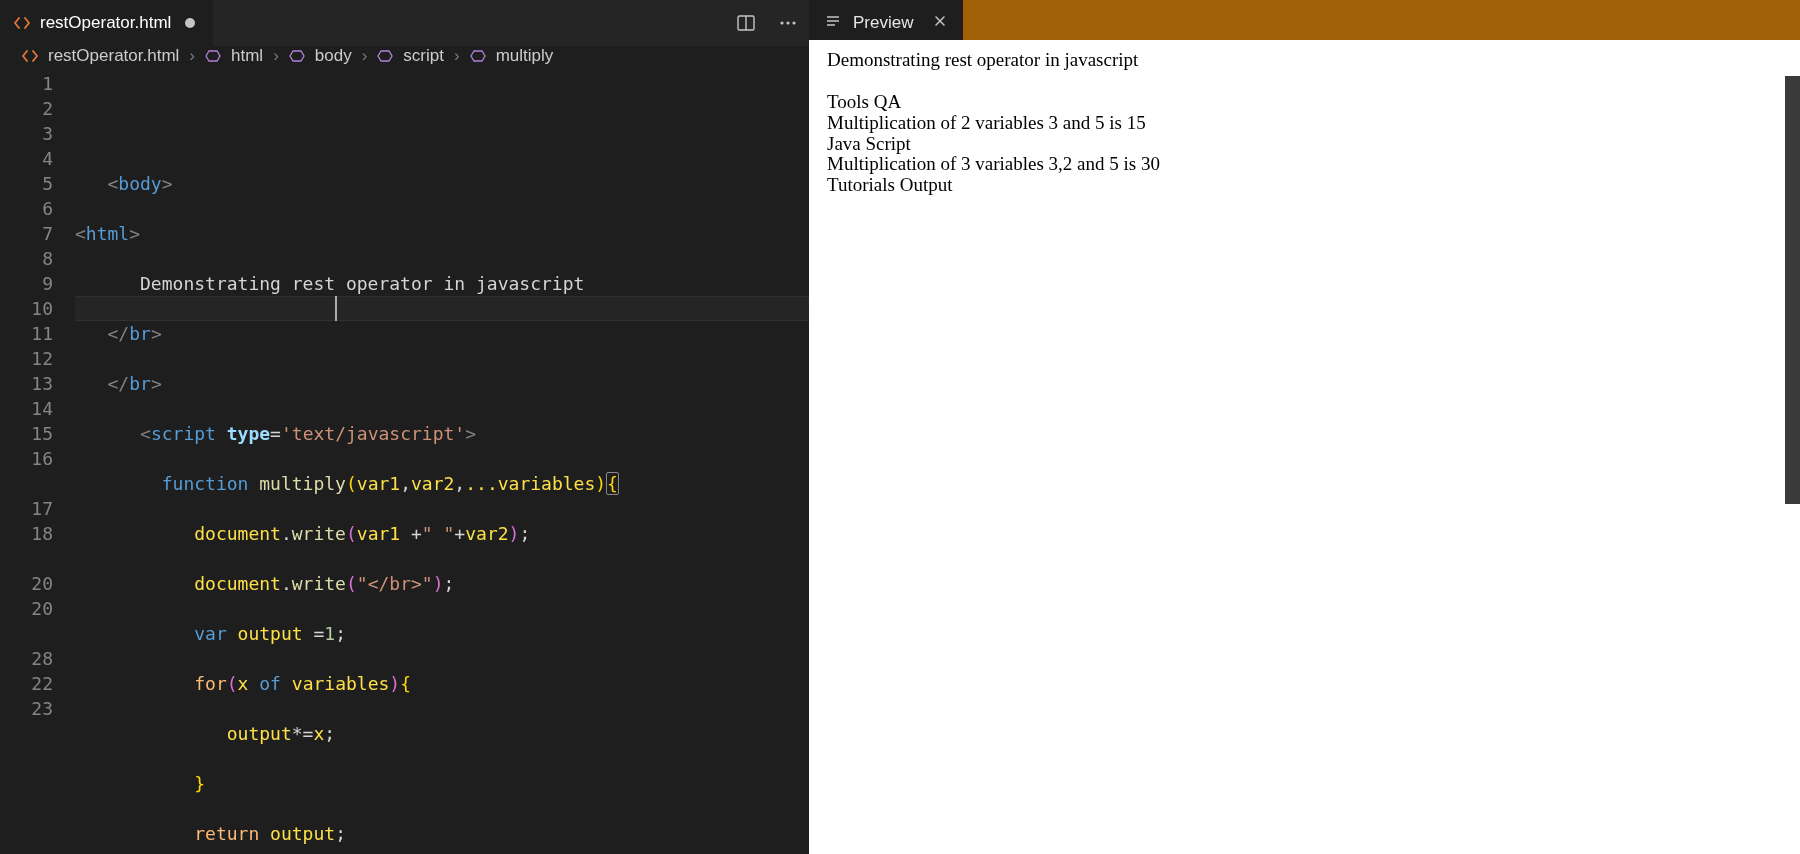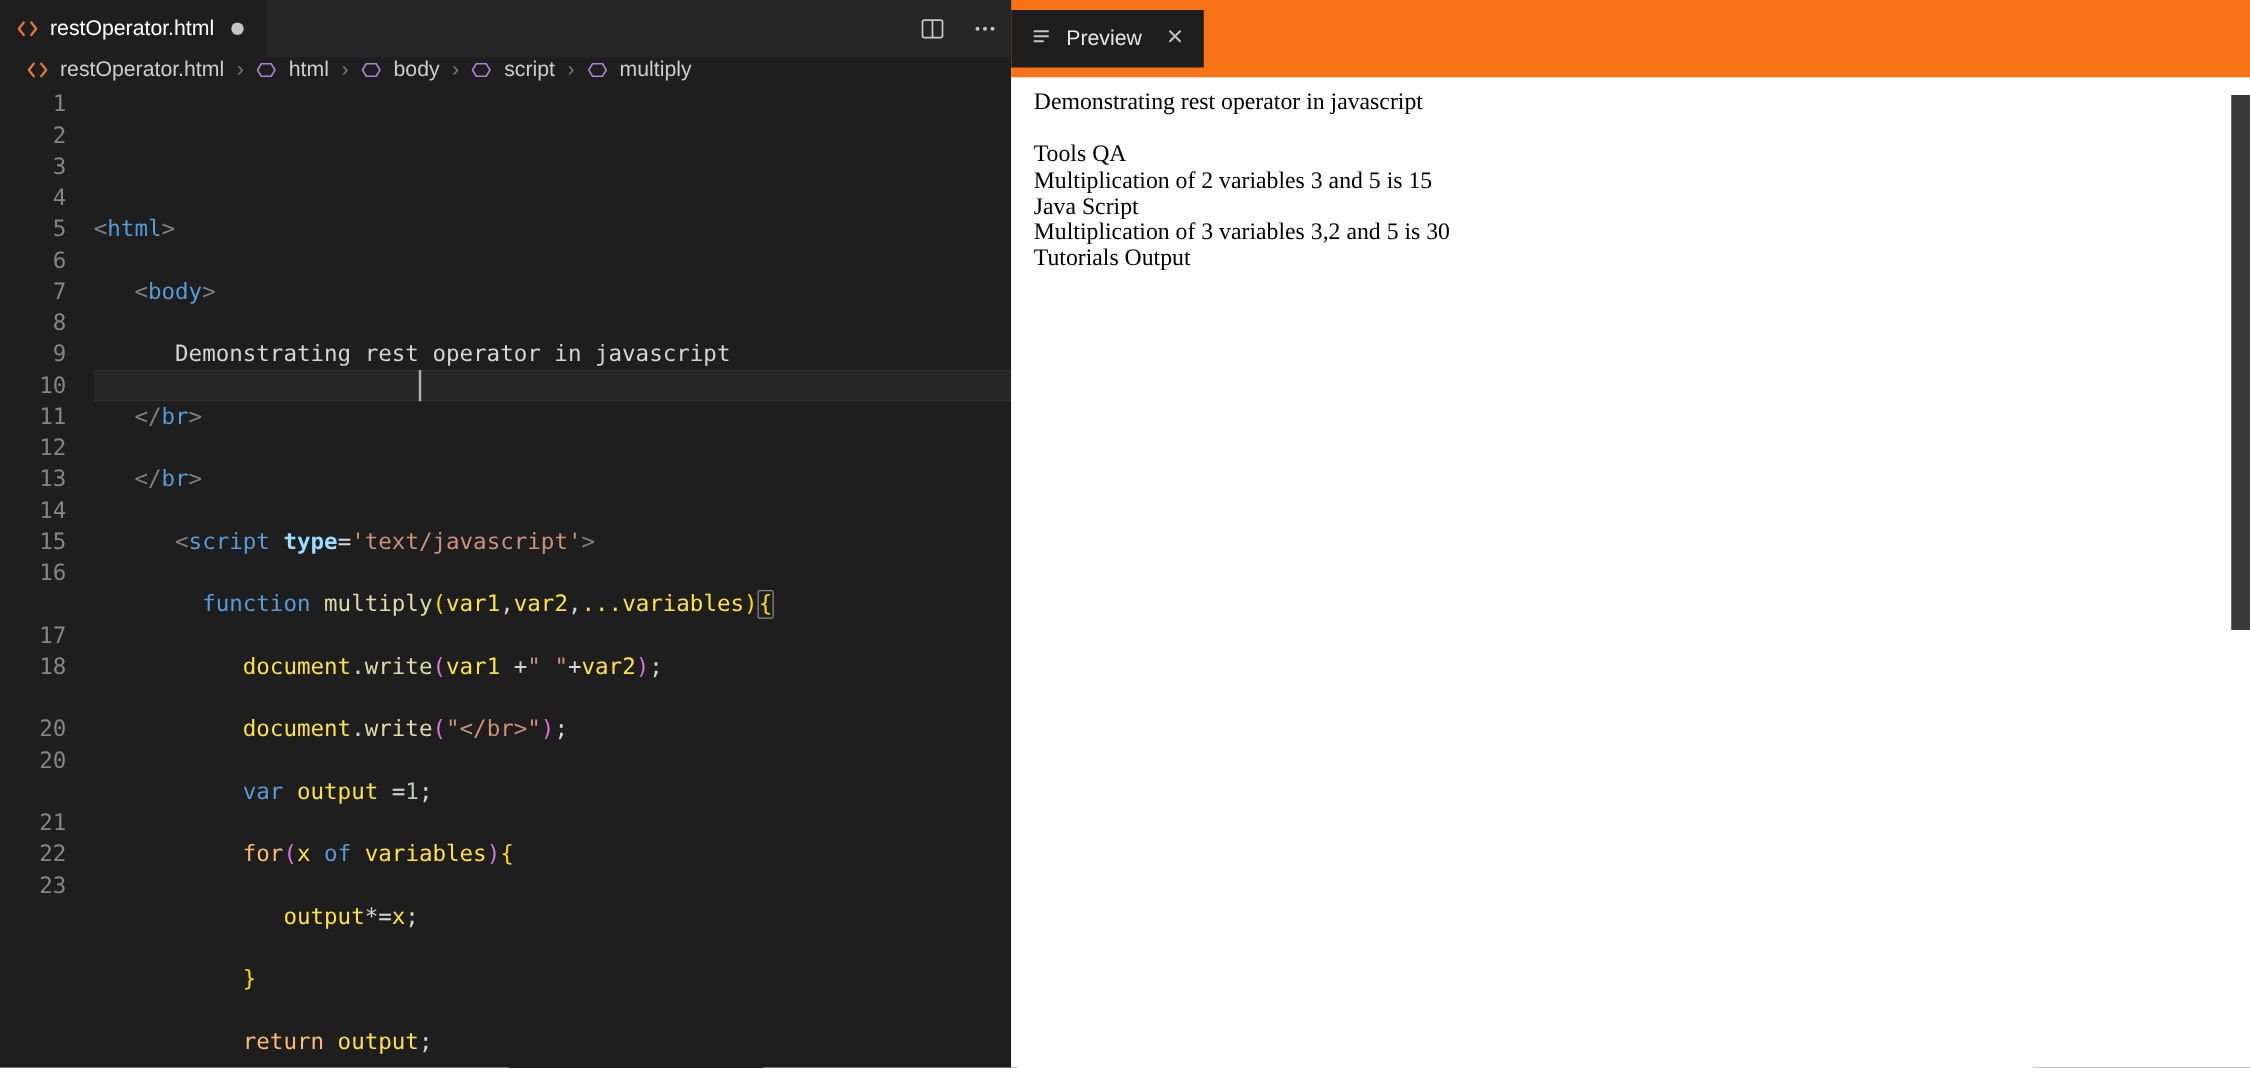--- a/index.html
+++ b/index.html
@@ -123,23 +123,23 @@
   }
 
   
   .preview-pane {
     flex:1;
     background:#ffffff;
     color:#000;
     display:flex; flex-direction:column;
   }
   .preview-tab-bar {
-    height:62px;
-    background:#f97316;
-    display:flex; align-items:center;
+    height:40px;
+    background:#a16207;
+    display:flex; 
   }
   .preview-tab {
     height:46px; padding:0 16px;
     display:flex; align-items:center; gap:12px;
     background:#1e1e1e;
     color:#e6e6e6;
     font-family:-apple-system,'Segoe UI',sans-serif;
     font-size:17px;
   }
   .preview-body {
@@ -238,30 +238,30 @@
         <div>14</div>
         <div>15</div>
         <div>16</div>
         <div></div>
         <div>17</div>
         <div>18</div>
         <div></div>
         <div>20</div>
         <div>20</div>
         <div></div>
-        <div>21</div>
+        <div>28</div>
         <div>22</div>
         <div>23</div>
       </div>
     <div class="code">
       <div class="current-line"></div>
       <div class="cursor"></div>
 
+<div class="code-line">   <span class="s-tag">&lt;</span><span class="s-el">body</span><span class="s-tag">&gt;</span></div>
 <div class="code-line"><span class="s-tag">&lt;</span><span class="s-el">html</span><span class="s-tag">&gt;</span></div>
-<div class="code-line">   <span class="s-tag">&lt;</span><span class="s-el">body</span><span class="s-tag">&gt;</span></div>
 <div class="code-line">      <span class="s-txt">Demonstrating rest operator in javascript</span></div>
 <div class="code-line">   <span class="s-tag">&lt;/</span><span class="s-el">br</span><span class="s-tag">&gt;</span></div>
 <div class="code-line">   <span class="s-tag">&lt;/</span><span class="s-el">br</span><span class="s-tag">&gt;</span></div>
 <div class="code-line">      <span class="s-tag">&lt;</span><span class="s-el">script</span> <span class="s-attr">type</span><span class="s-pl">=</span><span class="s-str">'text/javascript'</span><span class="s-tag">&gt;</span></div>
 <div class="code-line">        <span class="s-kw">function</span> <span class="s-fn">multiply</span><span class="s-brace">(</span><span class="s-var">var1</span><span class="s-pl">,</span><span class="s-var">var2</span><span class="s-pl">,</span><span class="s-var">...variables</span><span class="s-brace">)</span><span class="s-brace bracket-hl">{</span></div>
 <div class="code-line">           <span class="s-var">document</span><span class="s-pl">.</span><span class="s-fn">write</span><span class="s-brack">(</span><span class="s-var">var1</span><span class="s-pl"> +</span><span class="s-str">" "</span><span class="s-pl">+</span><span class="s-var">var2</span><span class="s-brack">)</span><span class="s-pl">;</span></div>
 <div class="code-line">           <span class="s-var">document</span><span class="s-pl">.</span><span class="s-fn">write</span><span class="s-brack">(</span><span class="s-str">"&lt;/br&gt;"</span><span class="s-brack">)</span><span class="s-pl">;</span></div>
 <div class="code-line">           <span class="s-kw">var</span> <span class="s-var">output</span><span class="s-pl"> =</span><span class="s-num">1</span><span class="s-pl">;</span></div>
 <div class="code-line">           <span class="s-kw2">for</span><span class="s-brack">(</span><span class="s-var">x</span> <span class="s-kw">of</span> <span class="s-var">variables</span><span class="s-brack">)</span><span class="s-brace">{</span></div>
 <div class="code-line">              <span class="s-var">output</span><span class="s-pl">*=</span><span class="s-var">x</span><span class="s-pl">;</span></div>

